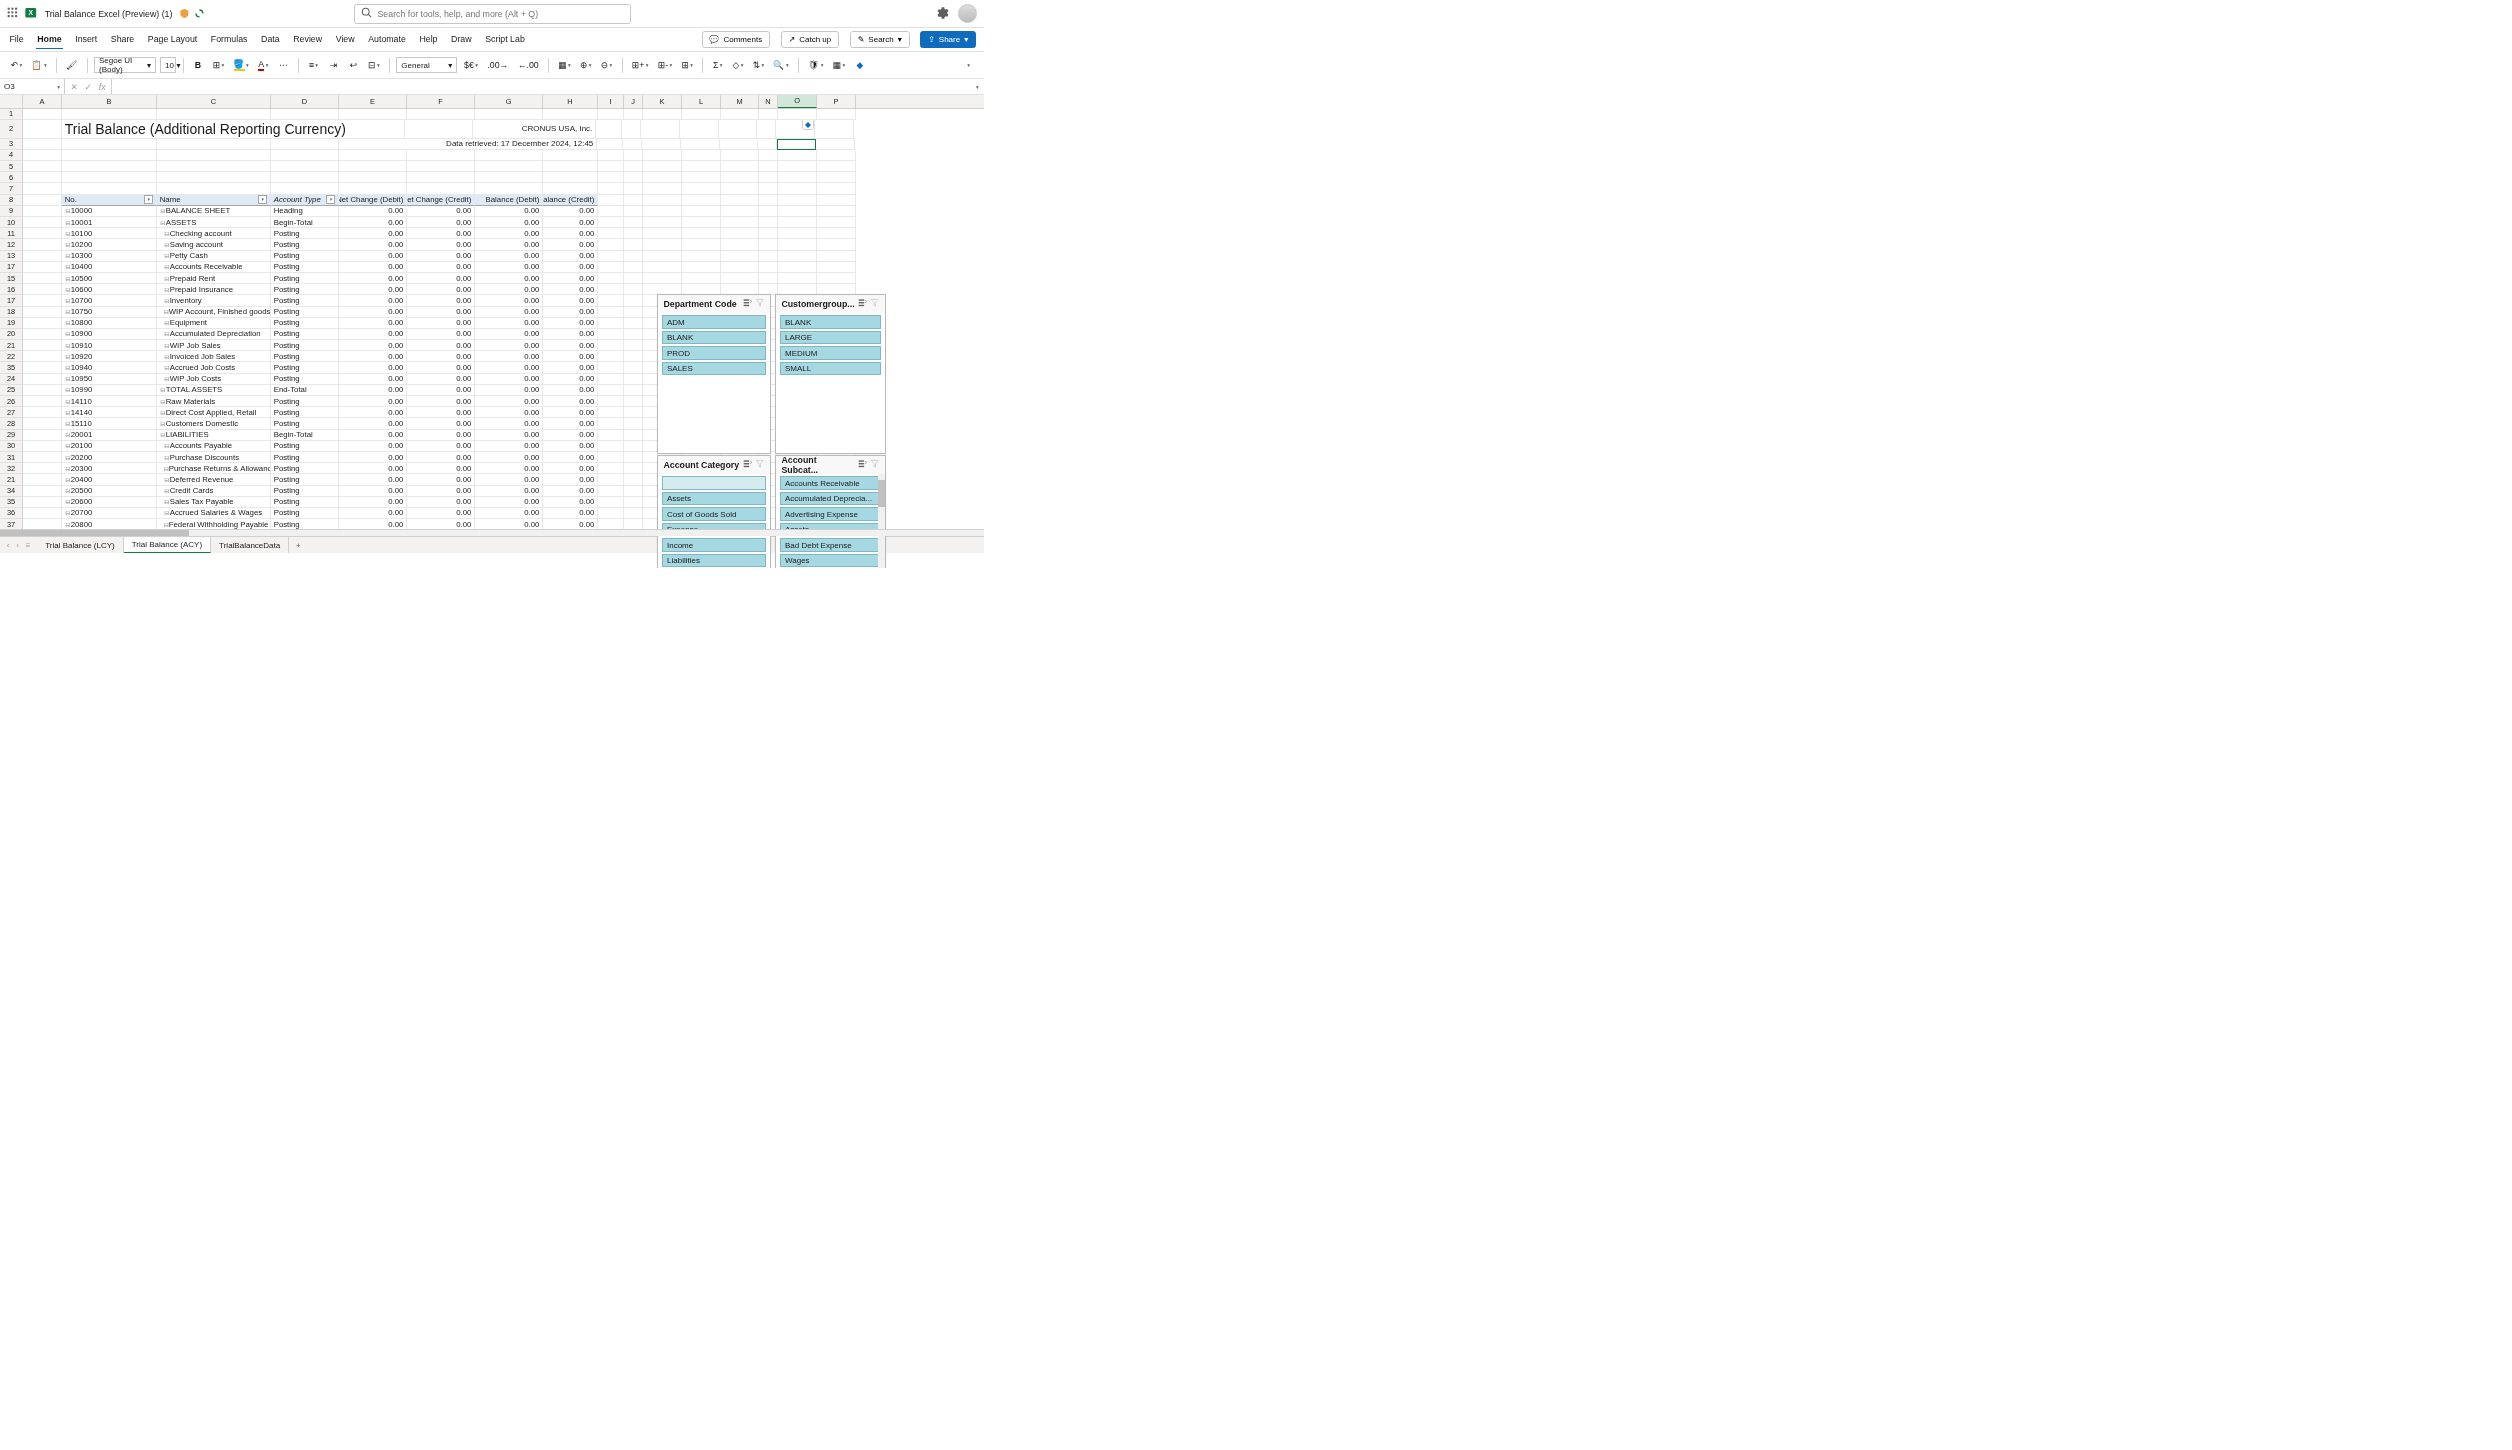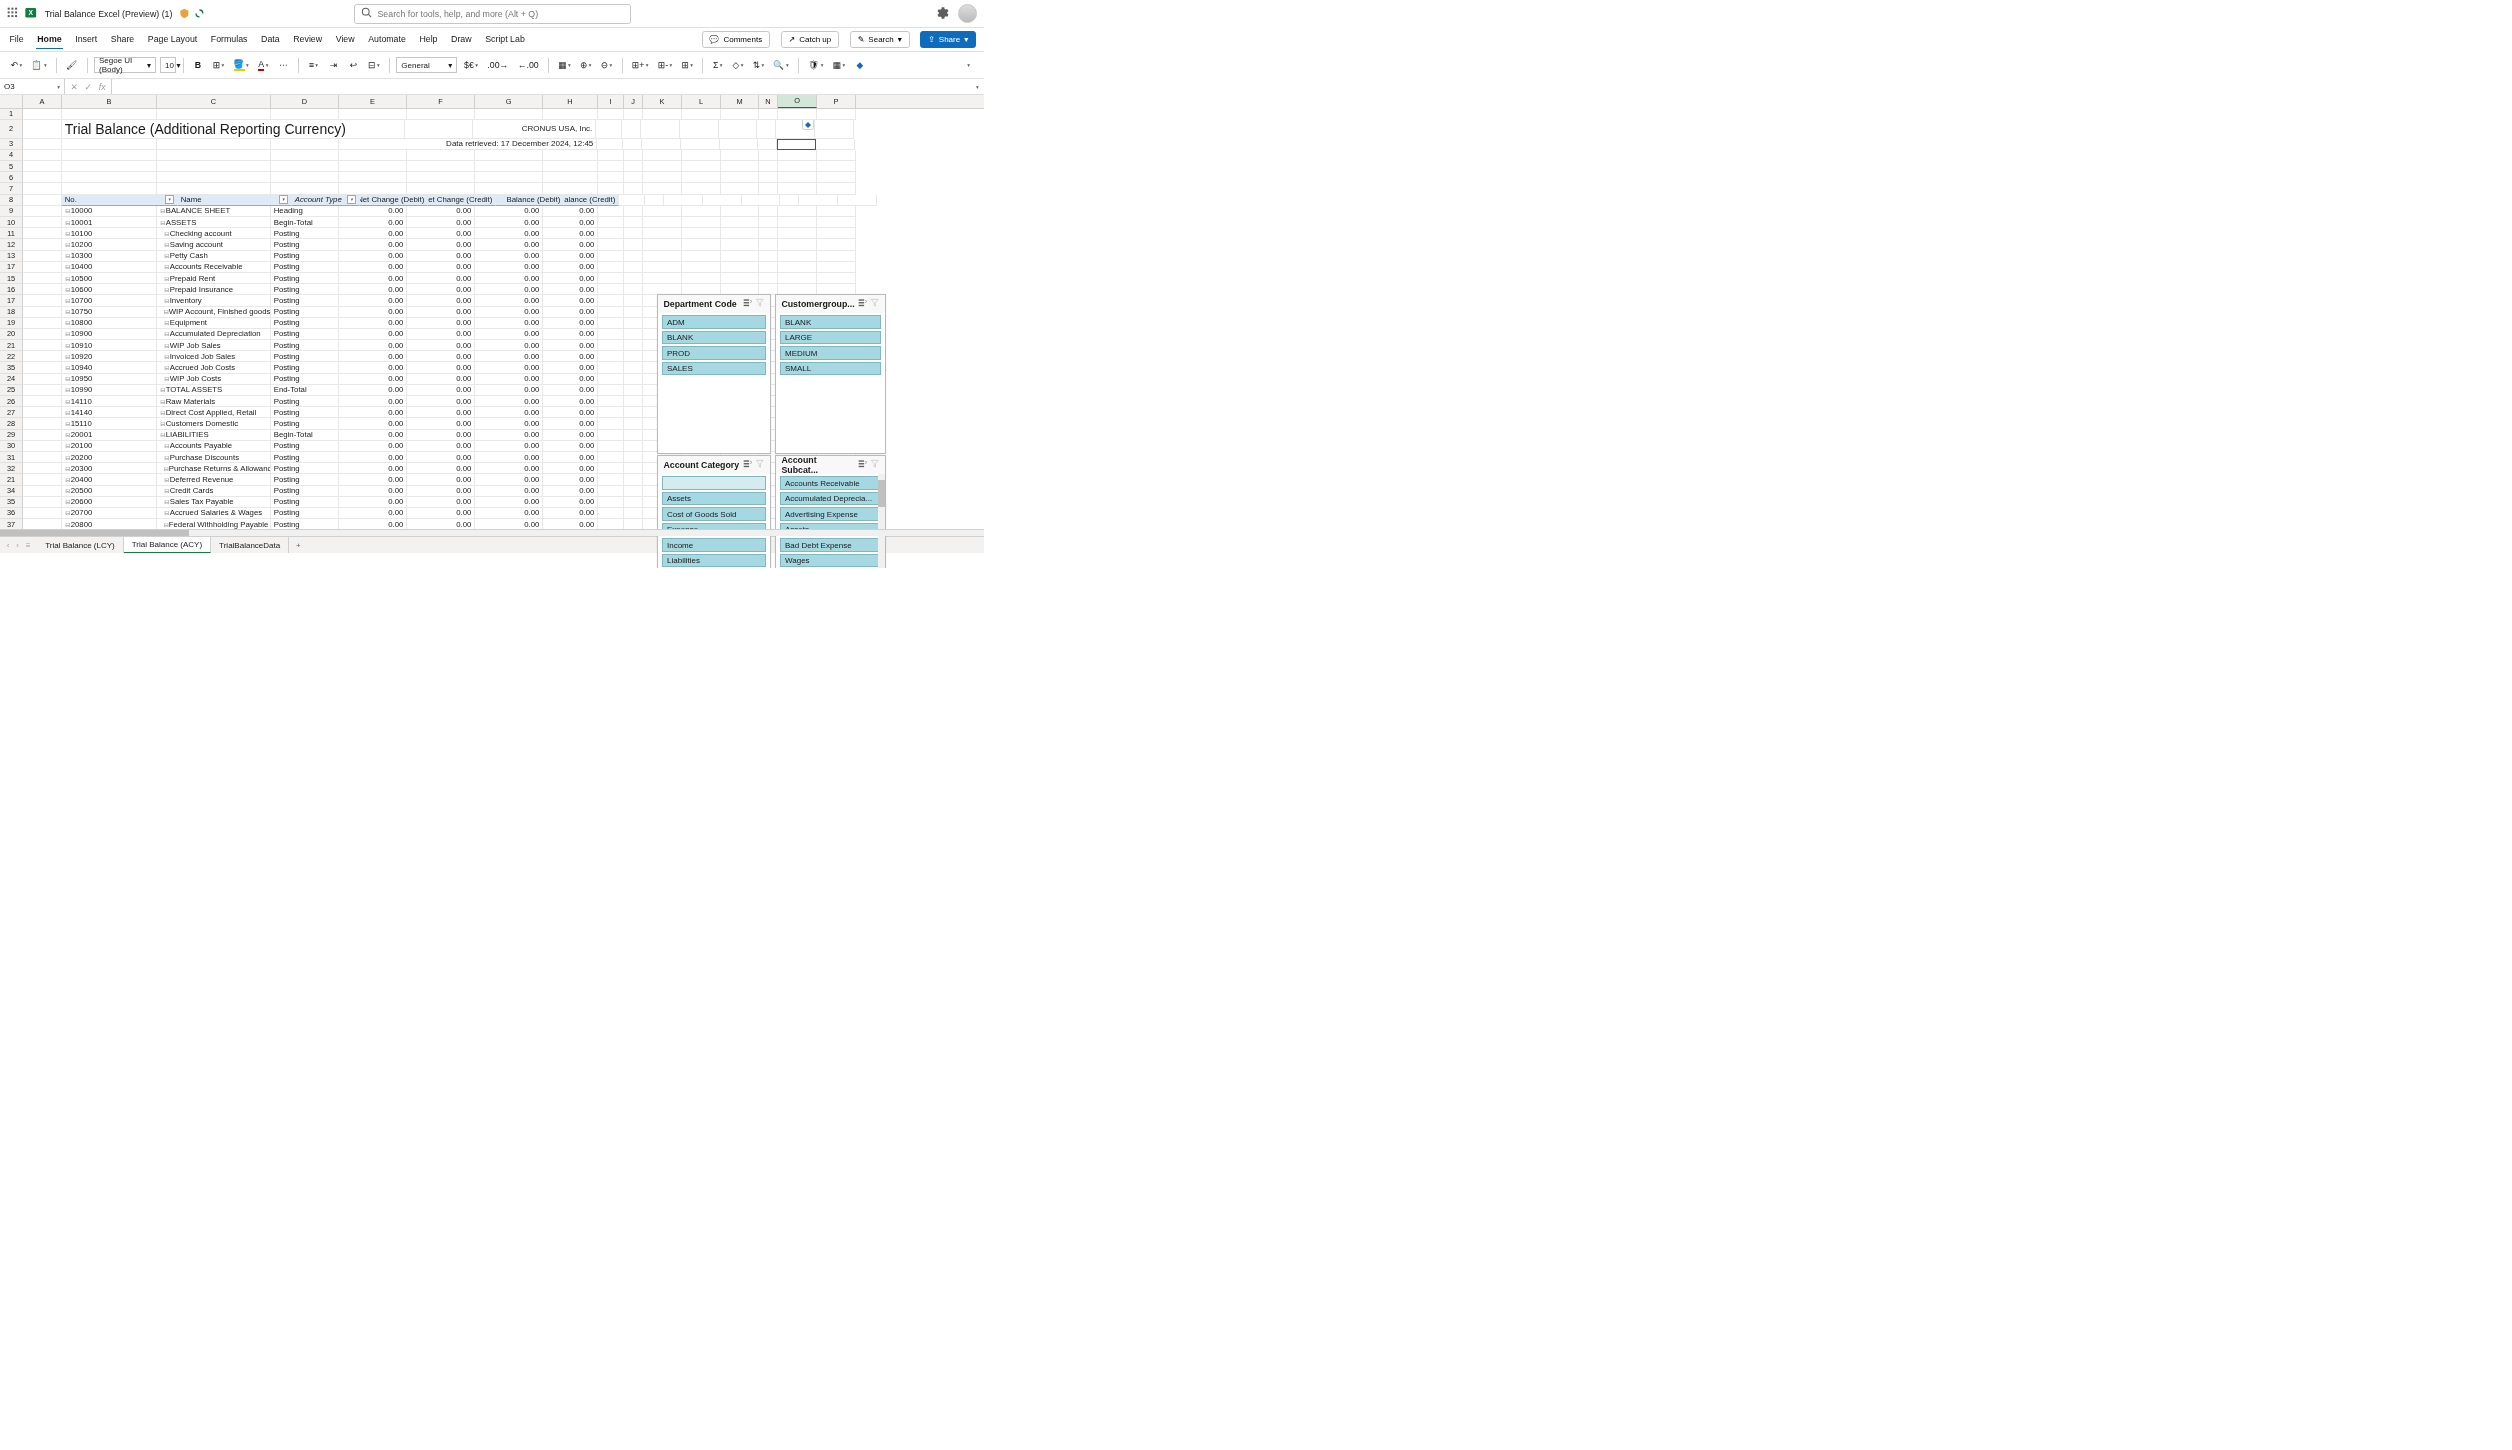--- a/index.html
+++ b/index.html
@@ -405,21 +405,21 @@
         <div class="cell " style="width: 39px;"></div>
         <div class="cell " style="width: 39px;"></div>
         <div class="cell " style="width: 38px;"></div>
         <div class="cell " style="width: 19px;"></div>
         <div class="cell " style="width: 39px;"></div>
         <div class="cell " style="width: 39px;"></div>
       </div>
       <div class="row ">
         <div class="row-h">8</div>
         <div class="cell " style="width: 39px;"></div>
-        <div class="cell hdr-cell" style="width: 116px; text-align: center;">No.<span class="hdr-dd">▾</span></div>
+        <div class="cell hdr-cell" style="width: 95px; text-align: center;">No.<span class="hdr-dd">▾</span></div>
         <div class="cell hdr-cell" style="width: 114px;">Name<span class="hdr-dd">▾</span></div>
         <div class="cell hdr-cell" style="width: 68px; font-style: italic;">Account Type<span class="hdr-dd">▾</span></div>
         <div class="cell hdr-cell num" style="width: 68px;">Net Change (Debit)</div>
         <div class="cell hdr-cell num" style="width: 68px;">Net Change (Credit)</div>
         <div class="cell hdr-cell num" style="width: 68px;">Balance (Debit)</div>
         <div class="cell hdr-cell num" style="width: 55px;">Balance (Credit)</div>
         <div class="cell " style="width: 26px;"></div>
         <div class="cell " style="width: 19px;"></div>
         <div class="cell " style="width: 39px;"></div>
         <div class="cell " style="width: 39px;"></div>

